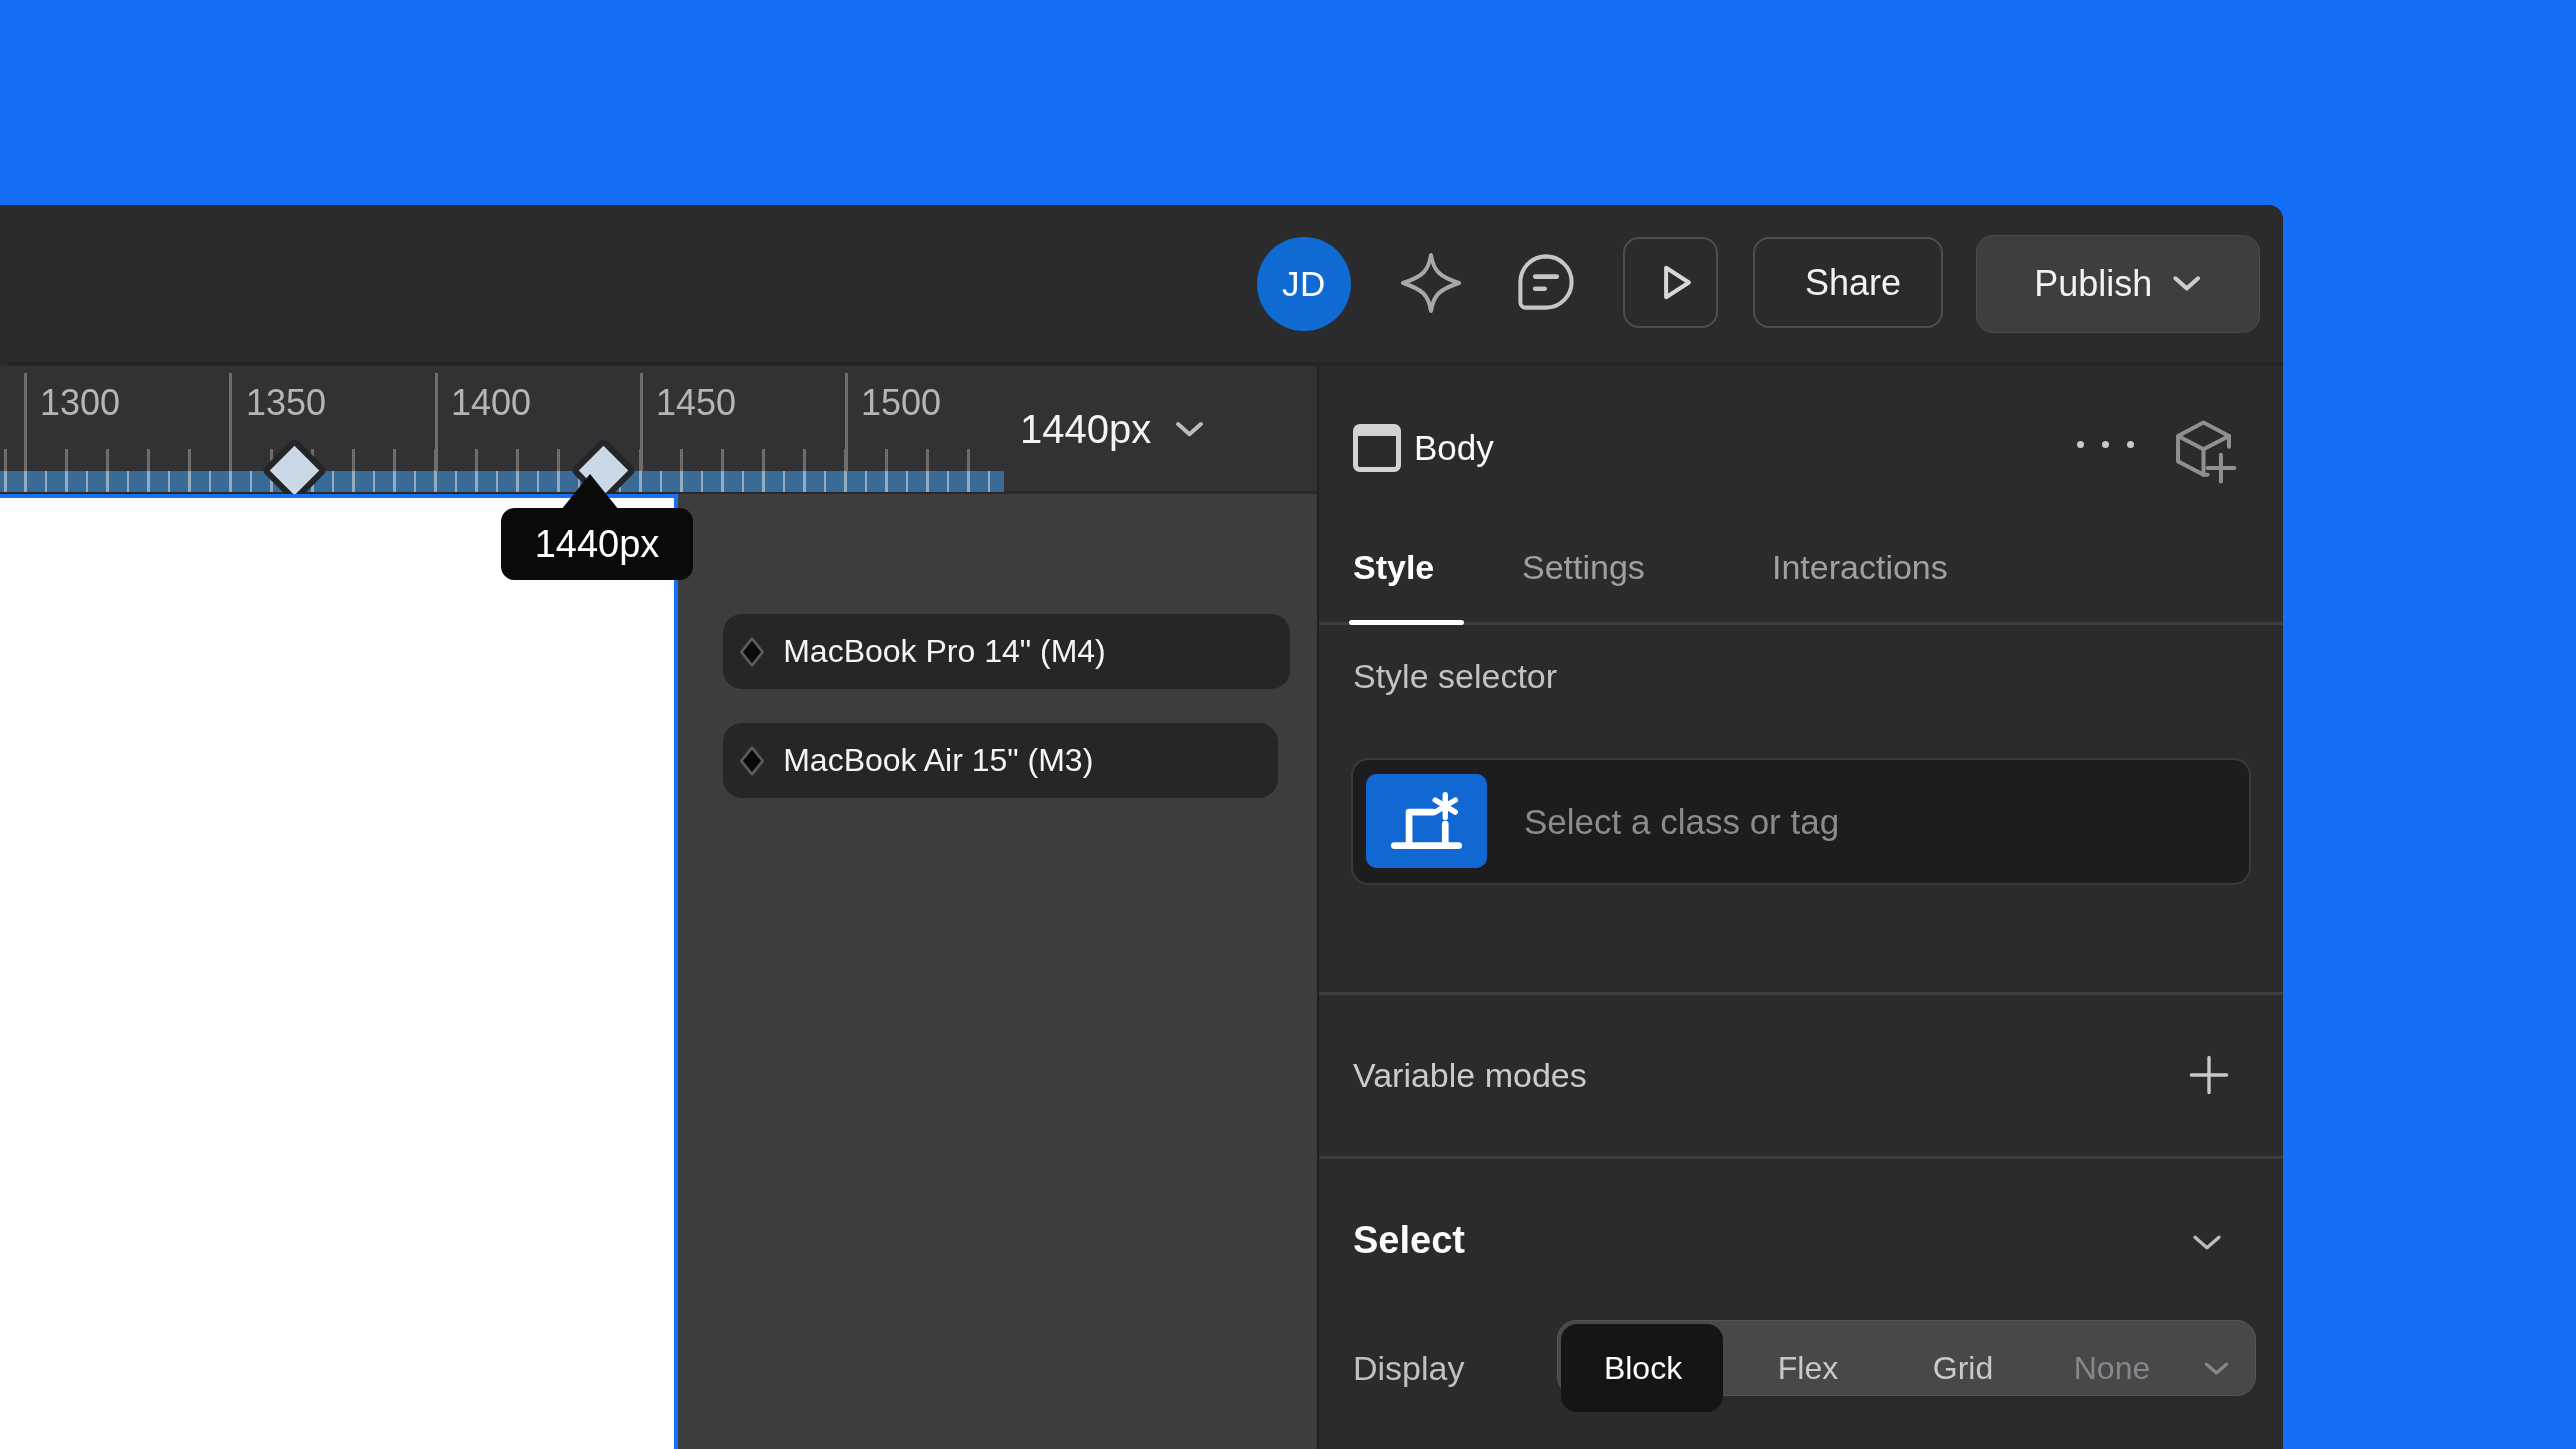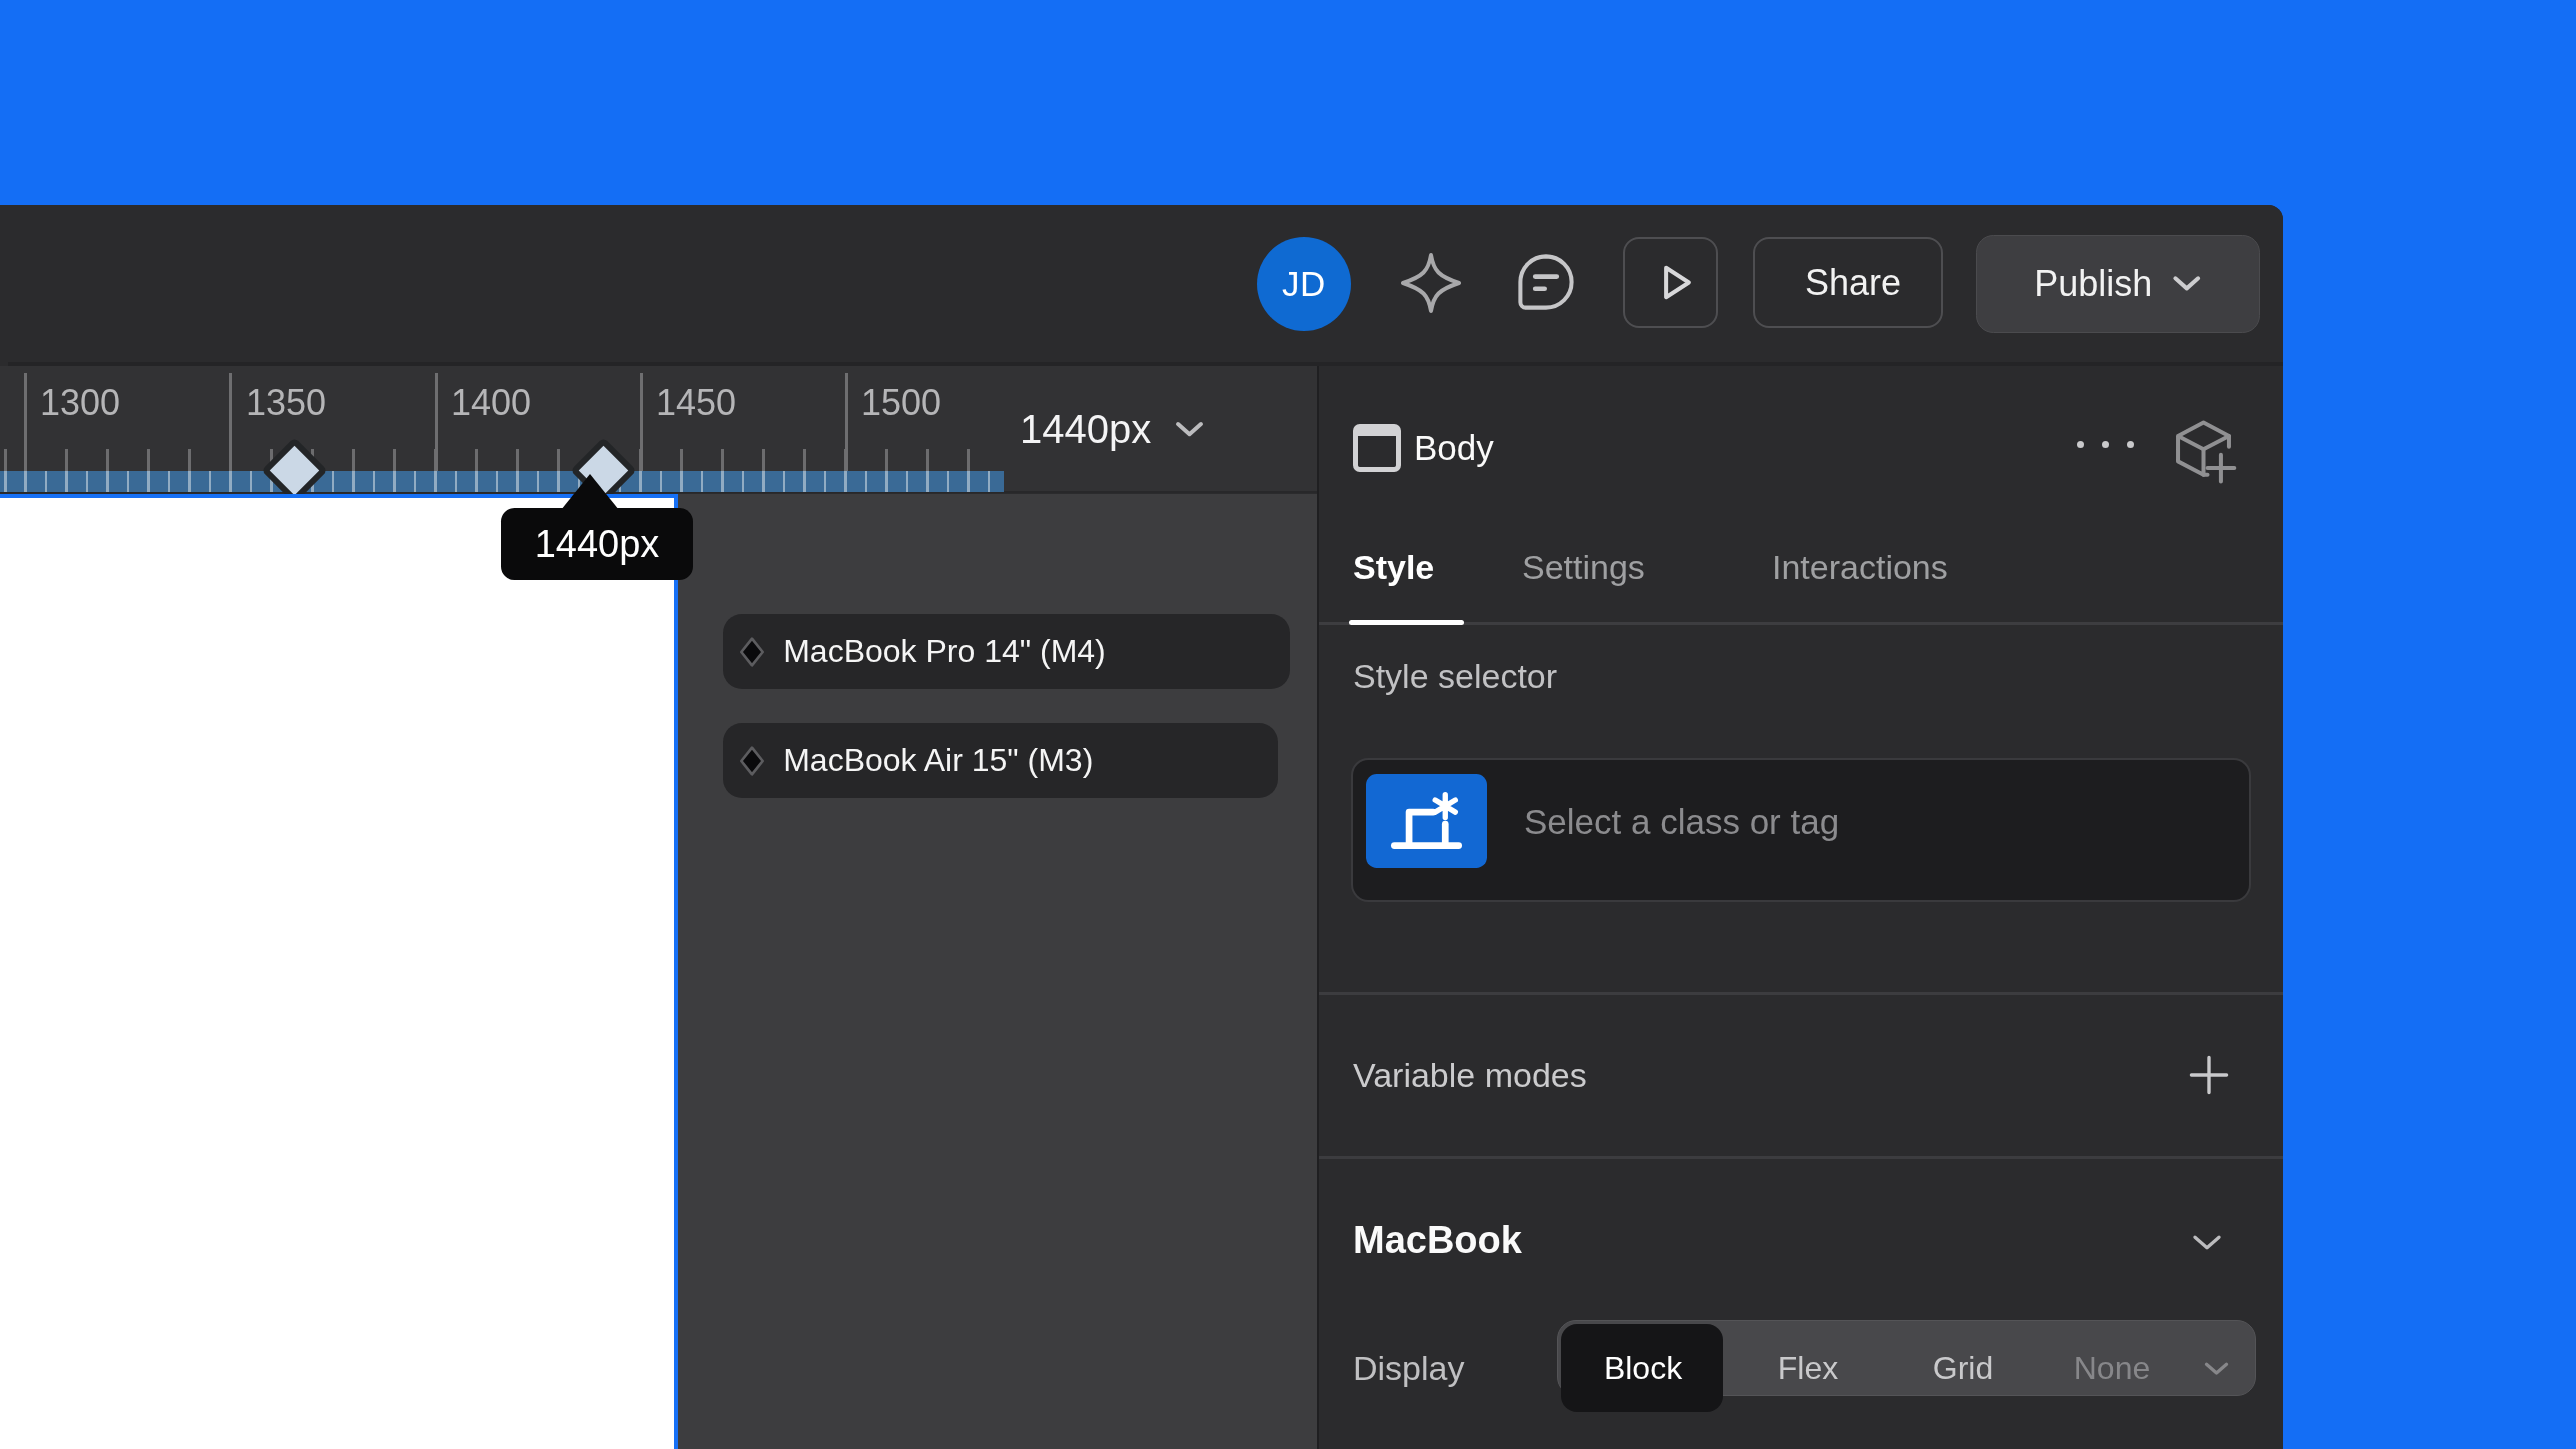--- a/index.html
+++ b/index.html
@@ -44,21 +44,21 @@
   .body-icon{position:absolute;left:34px;top:58px;width:48px;height:48px;border:5.4px solid #d2d2d4;border-top-width:12px;border-radius:6.7px;box-sizing:border-box;}
   .el-name{position:absolute;left:95px;top:62px;font-size:35px;color:#fafafa;line-height:40px;}
   .dots{position:absolute;left:758px;top:75px;display:flex;gap:17.4px;}
   .dots i{width:7.4px;height:7.4px;border-radius:50%;background:#c9c9cb;}
   .cube-icon{position:absolute;left:851px;top:51px;}
   .tab{position:absolute;top:182px;font-size:34px;color:#9fa0a2;line-height:38px;}
   .tab.active{color:#ffffff;font-weight:bold;}
   .tab-divider{position:absolute;left:0;top:256px;width:100%;height:2.7px;background:#3d3d40;}
   .tab-underline{position:absolute;left:30px;top:254px;width:115px;height:5.4px;background:#ffffff;border-radius:2.7px;}
   .sel-label{position:absolute;left:34px;top:291px;font-size:34px;color:#c2c2c4;}
-  .sel-input{position:absolute;left:32px;top:392px;width:900px;height:144px;background:#1d1d1f;border:2px solid #3a3a3d;border-radius:17.4px;box-sizing:border-box;}
+  .sel-input{position:absolute;left:32px;top:392px;width:900px;height:127px;background:#1d1d1f;border:2px solid #3a3a3d;border-radius:17.4px;box-sizing:border-box;}
   .sel-chip{position:absolute;left:13.4px;top:14px;width:121px;height:94px;background:#1268d3;border-radius:10.7px;display:flex;align-items:center;justify-content:center;}
   .sel-placeholder{position:absolute;left:171px;top:0;height:123px;display:flex;align-items:center;font-size:35px;color:#8b8b8e;}
   .divider{position:absolute;left:0;width:100%;height:3.4px;background:#3c3c3f;}
   .vm-label{position:absolute;left:34px;top:690px;font-size:34px;color:#cbcbcd;}
   .plus-icon{position:absolute;left:867px;top:686px;}
   .layout-title{position:absolute;left:34px;top:853px;font-size:38px;font-weight:bold;color:#fafafa;}
   .layout-chevron{position:absolute;left:872px;top:867px;}
   .display-label{position:absolute;left:34px;top:983px;font-size:34px;color:#c0c0c2;}
   .segmented{position:absolute;left:238px;top:954px;width:699px;height:76px;background:#48484b;border:1.3px solid #545457;border-radius:19px;box-sizing:border-box;}
   .seg-active{position:absolute;left:3.4px;top:3.4px;width:162px;height:88px;background:#151517;border-radius:16px;}
@@ -193,21 +193,21 @@
 
       <div class="divider" style="top:626px"></div>
 
       <span class="vm-label">Variable modes</span>
       <svg class="plus-icon" width="46" height="46" viewBox="0 0 68 68">
         <path d="M34 8 V60 M8 34 H60" stroke="#c9c9cb" stroke-width="5" stroke-linecap="round"></path>
       </svg>
 
       <div class="divider" style="top:790px"></div>
 
-      <span class="layout-title">MacBook</span>
+      <span class="layout-title">Select</span>
       <svg class="layout-chevron" width="32" height="19" viewBox="0 0 48 28">
         <polyline points="6,6 24,22 42,6" fill="none" stroke="#bcbcbe" stroke-width="5" stroke-linecap="round" stroke-linejoin="round"></polyline>
       </svg>
 
       <span class="display-label">Display</span>
 
       <div class="segmented">
         <div class="seg-active"></div>
         <span class="seg-opt active" style="left:85px">Block</span>
         <span class="seg-opt" style="left:250px">Flex</span>

